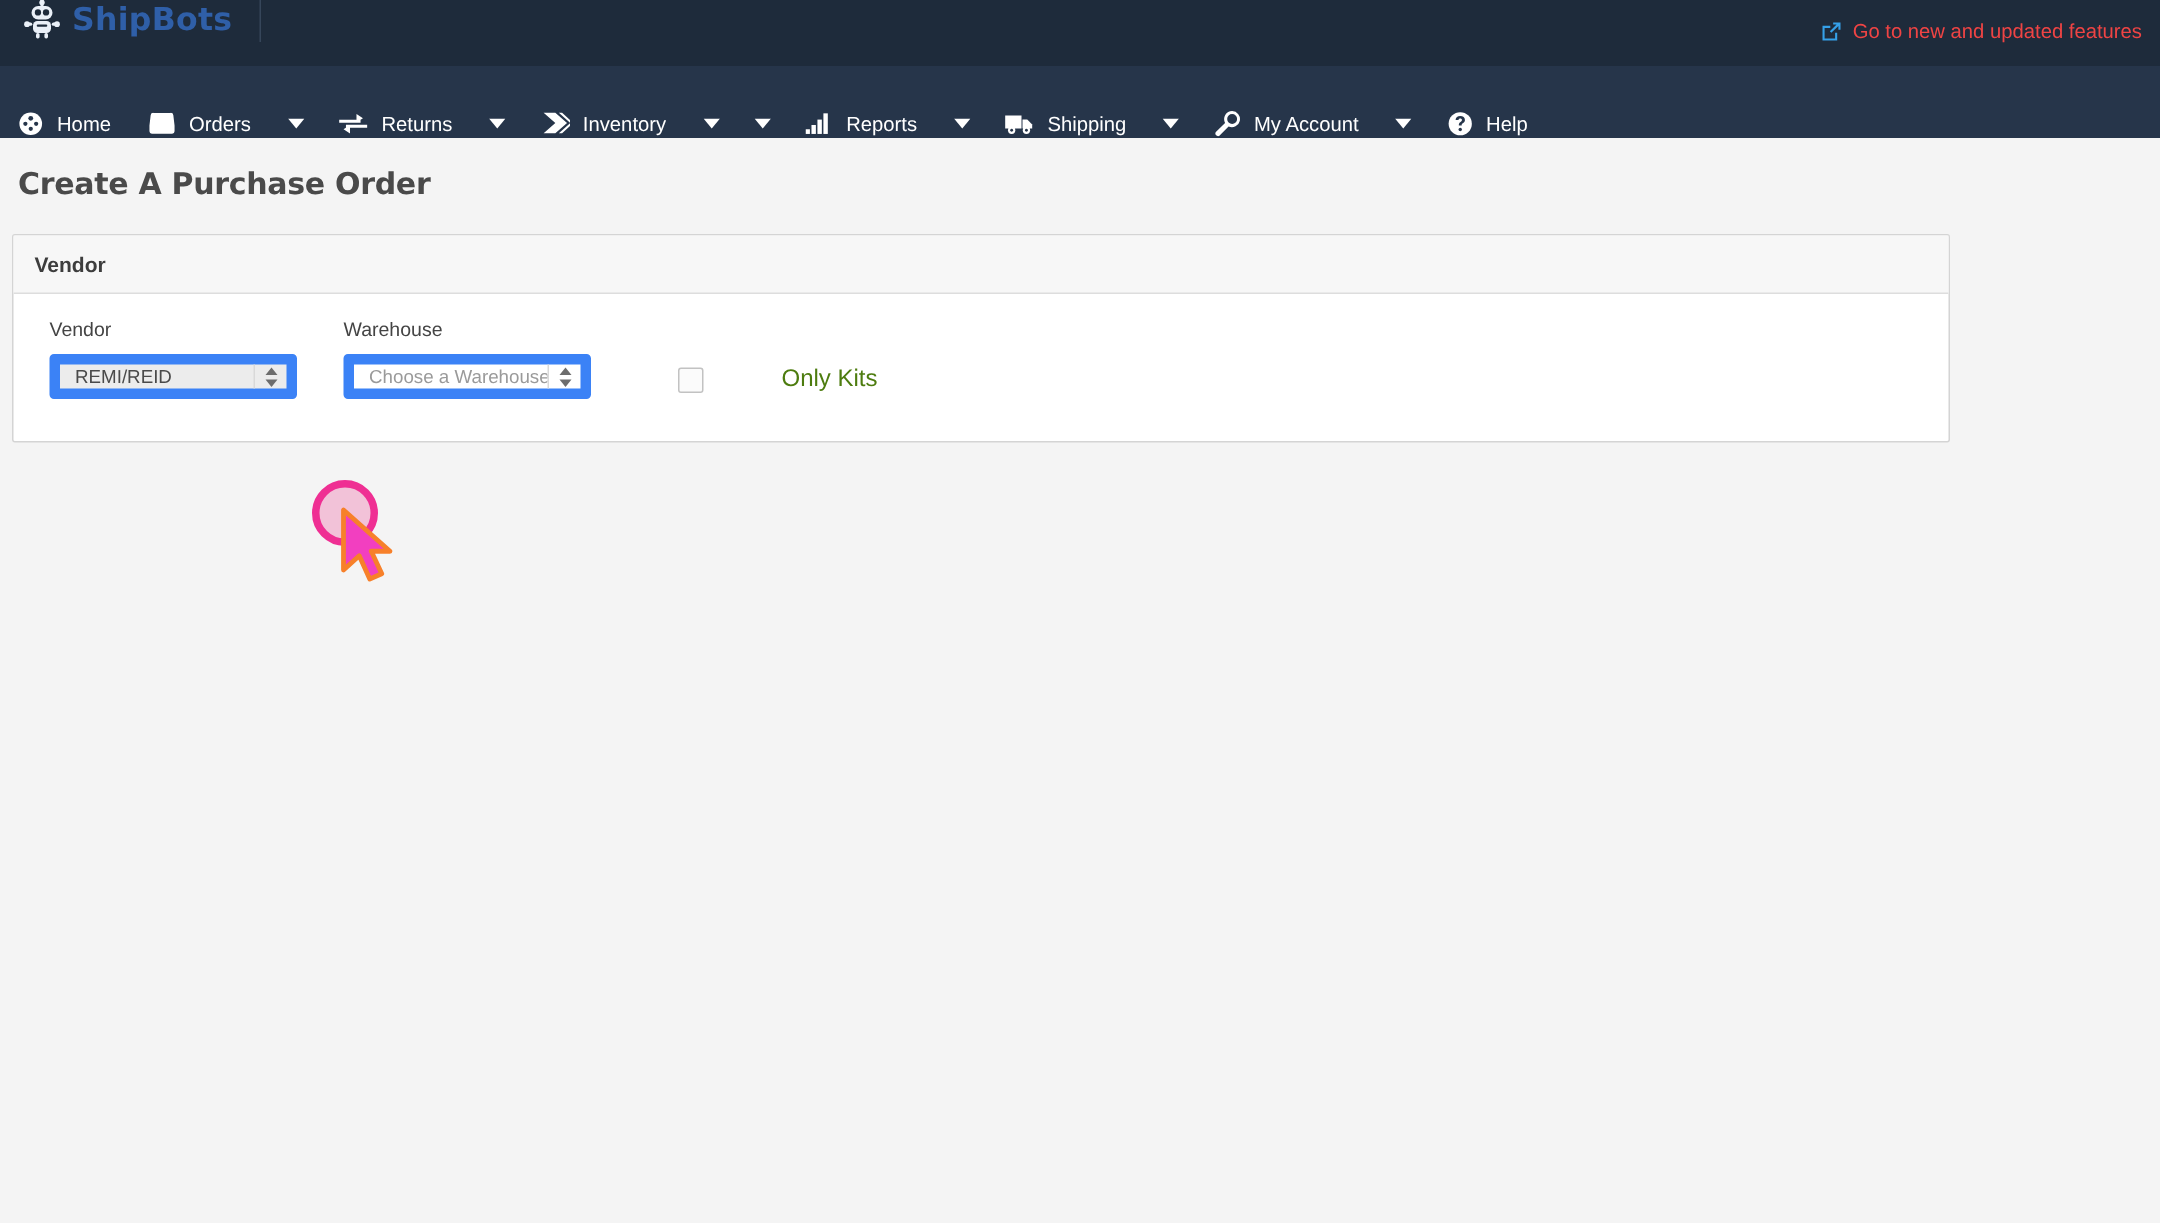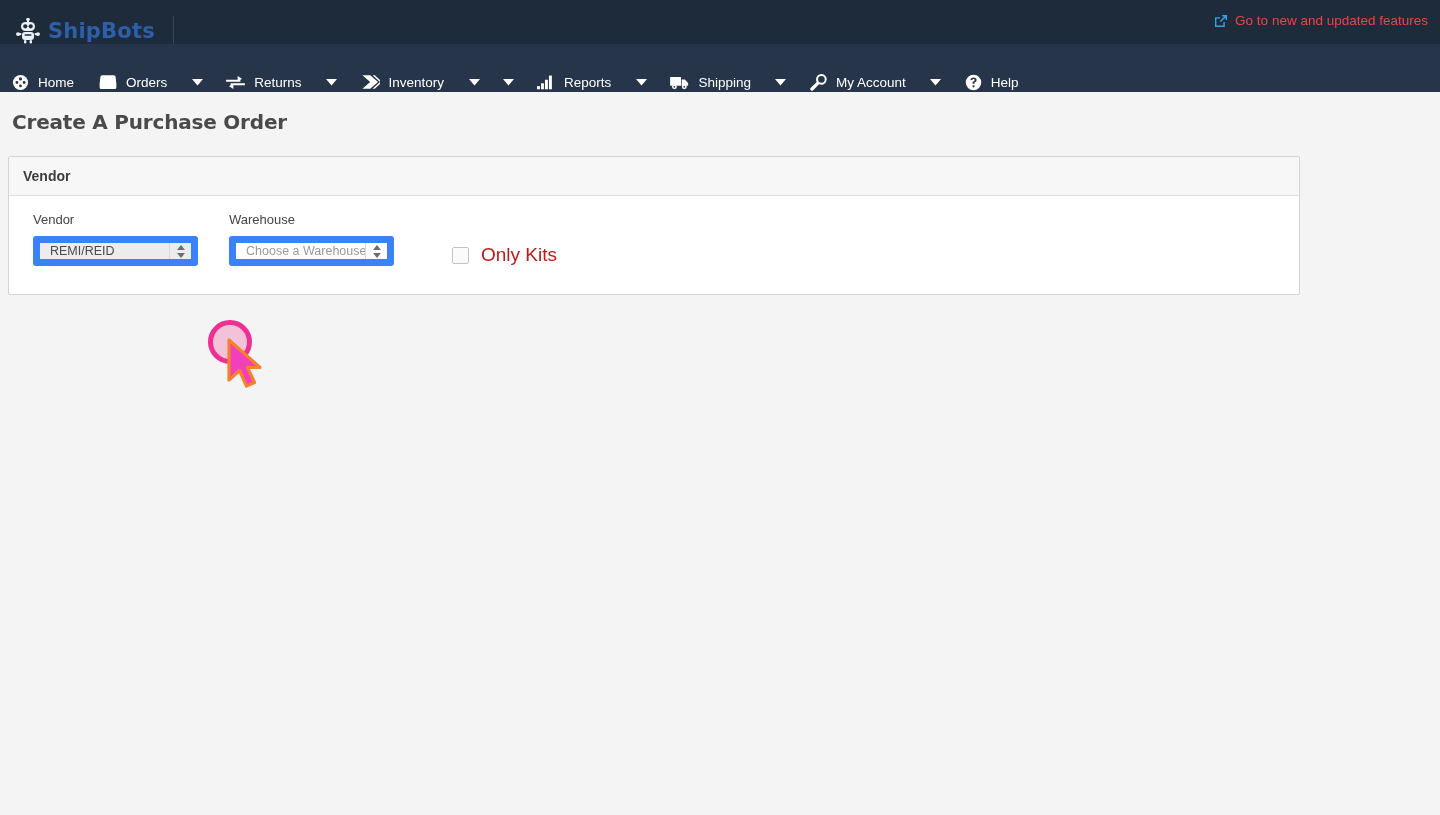--- a/index.html
+++ b/index.html
@@ -9,21 +9,21 @@
     background: #f4f4f4;
     font-family: "Liberation Sans", sans-serif;
     overflow: hidden;
   }
 
   
   #topbar {
     position: absolute; left: 0; top: 0;
     width: 1440px; height: 44px;
     background: #1e2b3b;
-    display: flex; align-items: flex-end;
+    display: flex; align-items: flex-start;
   }
   #brand { display: flex; align-items: center; padding-left: 16px; }
   #brand-icon { width: 24px; height: 26px; display: block; }
   #brand-text {
     font-size: 21px; font-weight: bold; letter-spacing: .2px;
     color: #2f5fa8; margin-left: 8px;
     font-family: "DejaVu Sans", sans-serif;
   }
   #brand-divider {
     width: 1px; height: 28px; background: #36465a; margin-left: 18px;
@@ -126,21 +126,21 @@
 
   #only-kits-field {
     display: flex; align-items: center; gap: 12px;
     margin-top: 32px; margin-left: 27px;
   }
   #only-kits-checkbox {
     width: 17px; height: 17px;
     border: 1px solid #c2c2c2; border-radius: 2px;
     background: #fbfbfb; cursor: pointer;
   }
-  #only-kits-label { font-size: 19px; color: #b91c1c; }
+  #only-kits-label { font-size: 16px; color: #4d7c0f; margin-left: 40px; }
 
   
   #click-halo {
     position: absolute; left: 208px; top: 228px;
     width: 44px; height: 44px; border-radius: 50%;
     border: 5px solid #ef2f93;
     background: rgba(240, 120, 175, .40);
     pointer-events: none;
   }
   #mouse-cursor {

